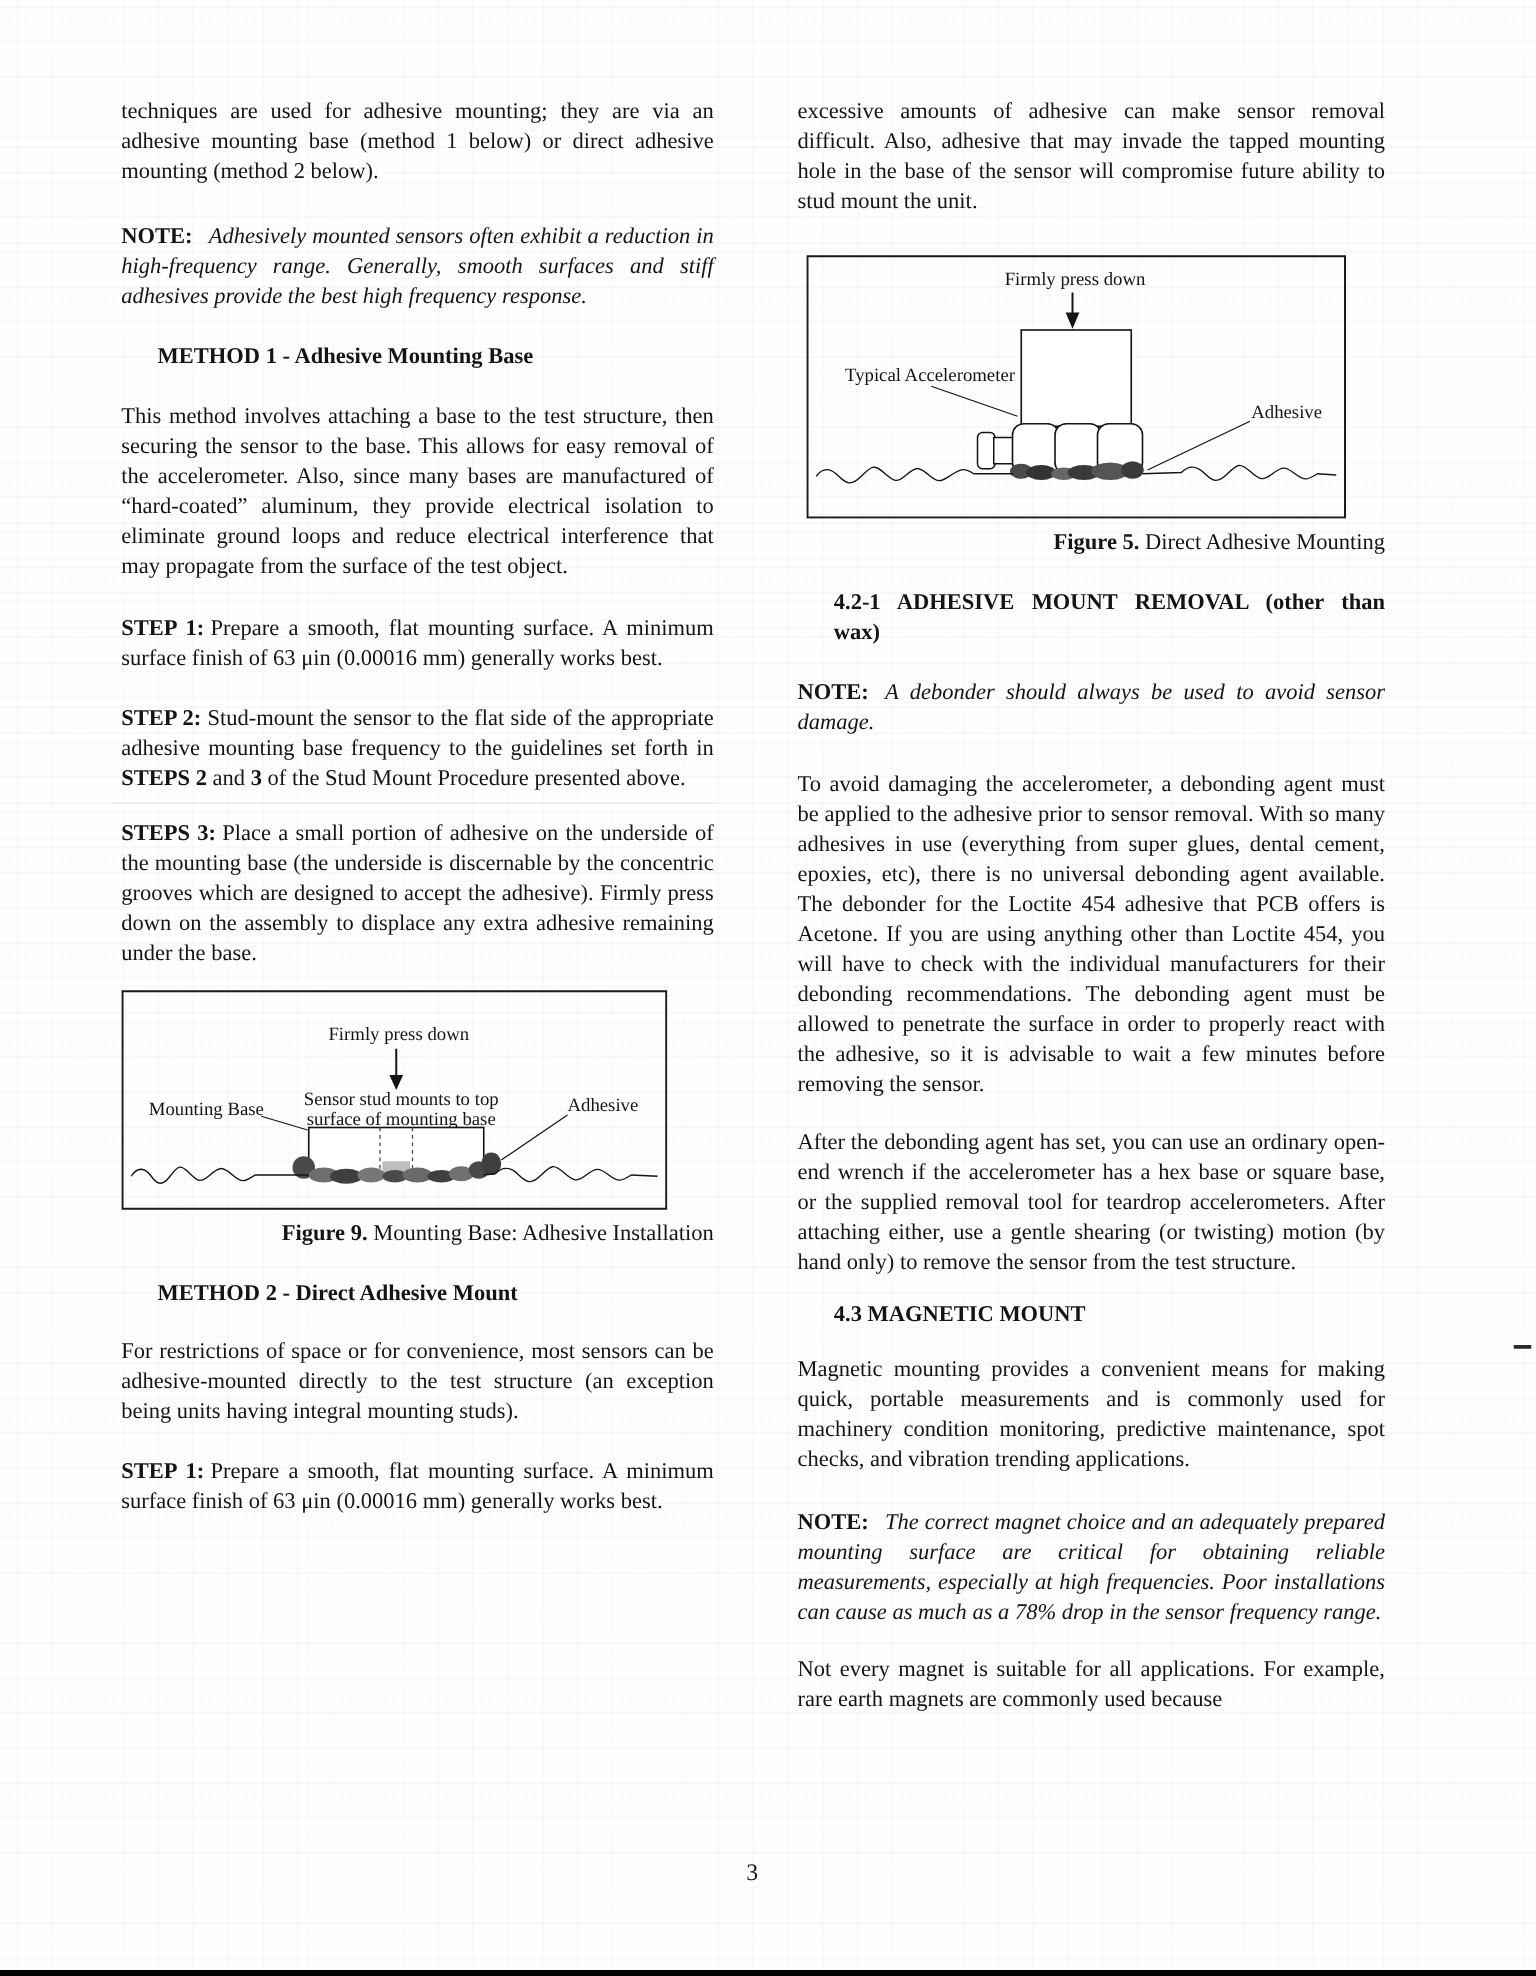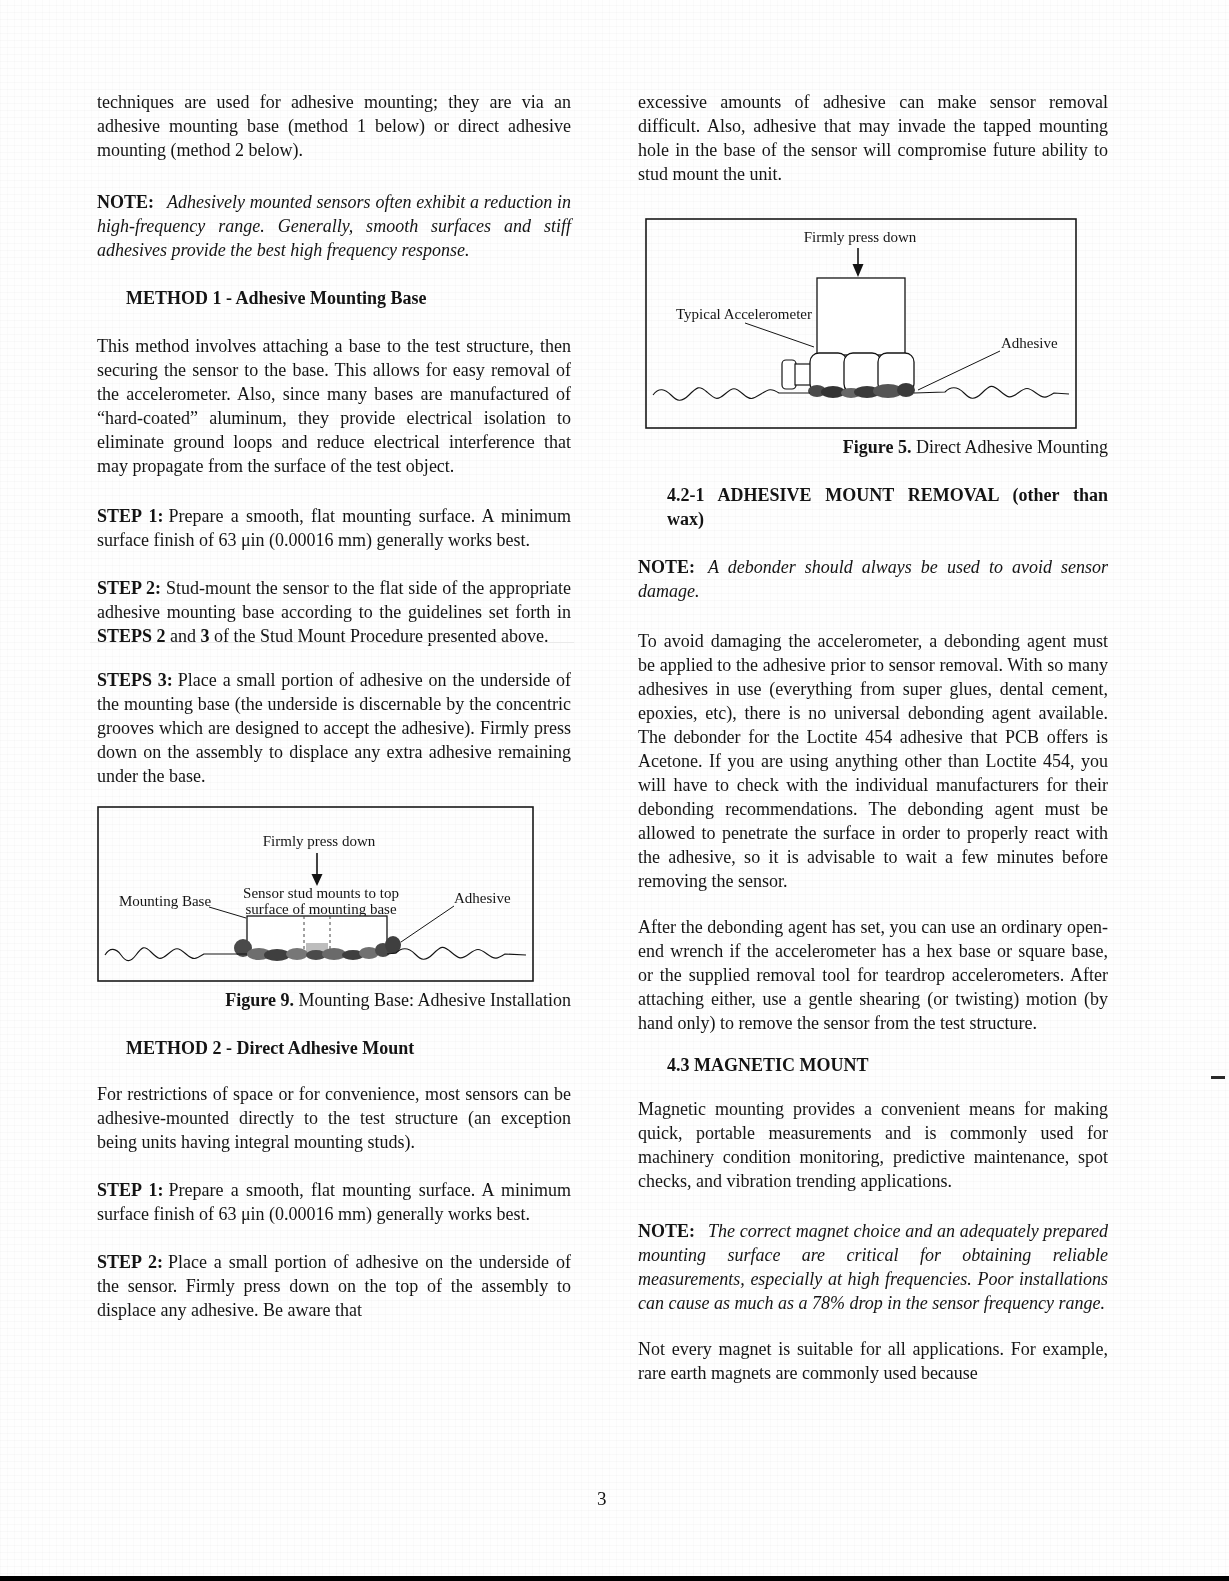--- a/index.html
+++ b/index.html
@@ -5,21 +5,21 @@
   html,body{margin:0;padding:0;}
   body{
     position:relative;width:1229px;height:1581px;overflow:hidden;
     background:
       repeating-linear-gradient(0deg, rgba(0,0,0,0.018) 0 1px, transparent 1px 7px),
       repeating-linear-gradient(90deg, rgba(0,0,0,0.014) 0 1px, transparent 1px 7px),
       #fefefe;
     font-family:"Liberation Serif","DejaVu Serif",serif;
     color:#141414;
   }
-  .col{position:absolute;top:90px;font-size:18px;line-height:24px;text-align:justify;}
+  .col{position:absolute;top:76px;font-size:18px;line-height:24px;text-align:justify;}
   .col-left{left:97px;width:474px;}
   .col-right{left:638px;width:470px;}
   p,h3{margin:0 0 24px;font-size:18px;line-height:24px;}
   h3{font-weight:bold;margin-left:29px;}
   .b{font-weight:bold;}
   .it{font-style:italic;}
   .lbl{font-weight:bold;padding-right:5px;}
   .note-lbl{font-weight:bold;padding-right:13px;}
   .line-justify{display:block;text-align:justify;text-align-last:justify;}
   .mb18{margin-bottom:18px}.mb20{margin-bottom:20px}.mb22{margin-bottom:22px}
@@ -42,21 +42,21 @@
   <p class="mb28"><span>techniques are used for adhesive mounting; they are via an adhesive mounting base (method 1 below) or direct adhesive mounting (method 2 below).</span></p>
 
   <p><span class="note-lbl">NOTE:</span><span class="it">Adhesively mounted sensors often exhibit a reduction in high-frequency range.  Generally, smooth surfaces and stiff adhesives provide the best high frequency response.</span></p>
 
   <h3>METHOD 1 - Adhesive Mounting Base</h3>
 
   <p class="mb26"><span>This method involves attaching a base to the test structure, then securing the sensor to the base.  This allows for easy removal of the accelerometer.  Also, since many bases are manufactured of “hard-coated” aluminum, they provide electrical isolation to eliminate ground loops and reduce electrical interference that may propagate from the surface of the test object.</span></p>
 
   <p><span class="lbl">STEP 1:</span><span>Prepare a smooth, flat mounting surface.  A minimum surface finish of 63 μin (0.00016 mm) generally works best.</span></p>
 
-  <p class="mb20"><span class="lbl">STEP 2:</span><span>Stud-mount the sensor to the flat side of the appropriate adhesive mounting base according to the guidelines set forth in </span><span class="b">STEPS 2</span><span> and </span><span class="b">3</span><span> of the Stud Mount Procedure presented above.</span></p>
+  <p class="mb20"><span class="lbl">STEP 2:</span><span>Stud-mount the sensor to the flat side of the appropriate adhesive mounting base frequency to the guidelines set forth in </span><span class="b">STEPS 2</span><span> and </span><span class="b">3</span><span> of the Stud Mount Procedure presented above.</span></p>
 
   <p class="mb18"><span class="lbl">STEPS 3:</span><span>Place a small portion of adhesive on the underside of the mounting base (the underside is discernable by the concentric grooves which are designed to accept the adhesive).  Firmly press down on the assembly to displace any extra adhesive remaining under the base.</span></p>
 
   <figure>
     <svg width="437" height="176" viewBox="0 0 437 176">
       <rect x="1" y="1" width="435" height="174" fill="none" stroke="#1a1a1a" stroke-width="1.6"></rect>
       <text class="svg-label" x="222" y="40" text-anchor="middle">Firmly press down</text>
       <g>
         <line x1="220" y1="47" x2="220" y2="70" stroke="#141414" stroke-width="1.6"></line>
         <polygon points="214.5,68 225.5,68 220,80" fill="#141414"></polygon>
@@ -89,21 +89,20 @@
     </svg>
   </figure>
   <p class="caption"><span class="b">Figure 9.</span><span> Mounting Base: Adhesive Installation</span></p>
 
   <h3 class="mb22">METHOD 2 - Direct Adhesive Mount</h3>
 
   <p><span>For restrictions of space or for convenience, most sensors can be adhesive-mounted directly to the test structure (an exception being units having integral mounting studs).</span></p>
 
   <p><span class="lbl">STEP 1:</span><span>Prepare a smooth, flat mounting surface.  A minimum surface finish of 63 μin (0.00016 mm) generally works best.</span></p>
 
-  <p><span class="lbl">STEP 2:</span><span>Place a small portion of adhesive on the underside of the sensor.  Firmly press down on the top of the assembly to displace any adhesive.  Be aware that</span></p>
 
 </div>
 
 <div class="col col-right">
 
   <p class="mb32"><span>excessive amounts of adhesive can make sensor removal difficult.  Also, adhesive that may invade the tapped mounting hole in the base of the sensor will compromise future ability to stud mount the unit.</span></p>
 
   <figure class="fig5-indent">
     <svg width="432" height="211" viewBox="0 0 432 211">
       <rect x="1" y="1" width="430" height="209" fill="none" stroke="#1a1a1a" stroke-width="1.6"></rect>

